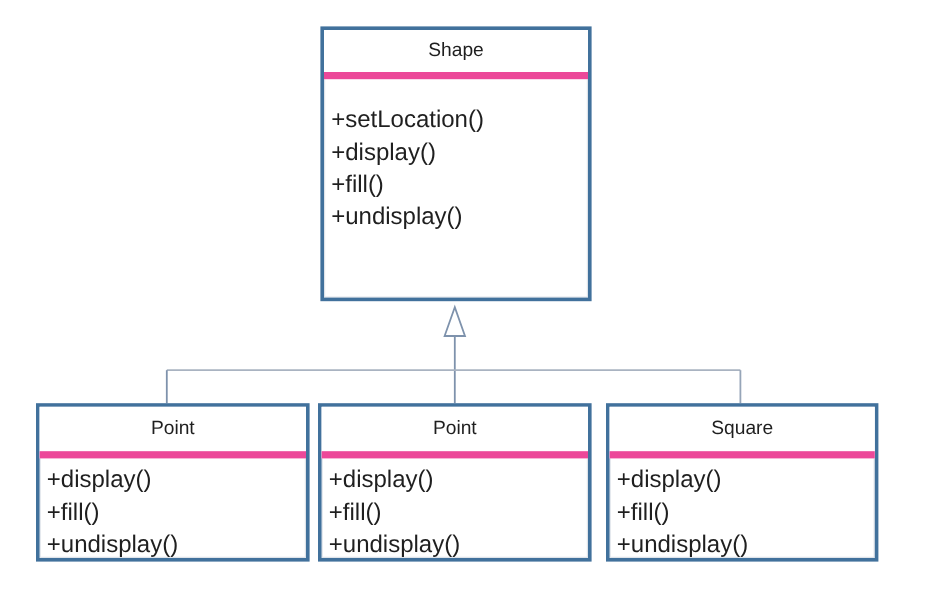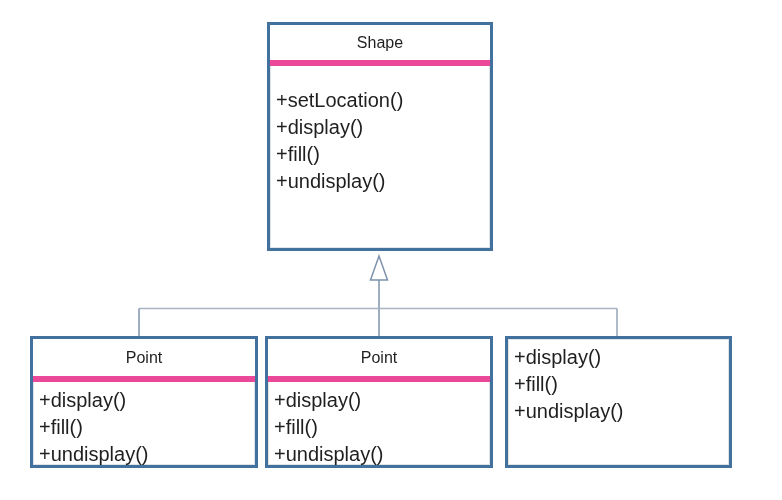--- a/index.html
+++ b/index.html
@@ -96,20 +96,21 @@
   <div class="class-box box-sub box-line">
     <div class="class-title">Point</div>
     <div class="class-methods">
       <div>+display()</div>
       <div>+fill()</div>
       <div>+undisplay()</div>
     </div>
   </div>
 
   <div class="class-box box-sub box-square">
+    <div class="class-title">Square</div>
     <div class="class-methods">
       <div>+display()</div>
       <div>+fill()</div>
       <div>+undisplay()</div>
     </div>
   </div>
 
 </div>
 
 </body></html>

